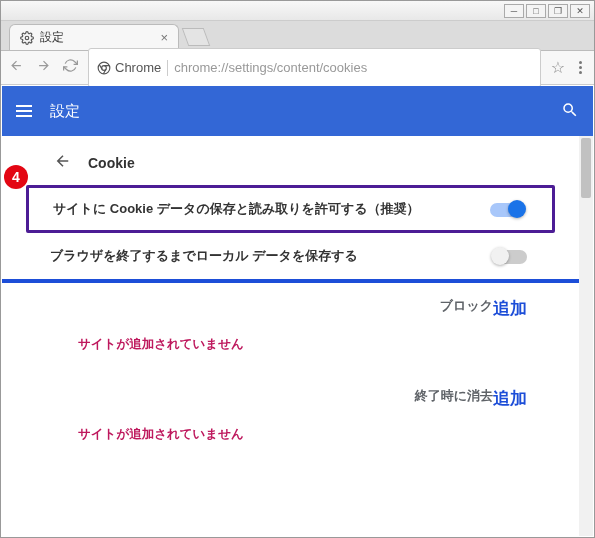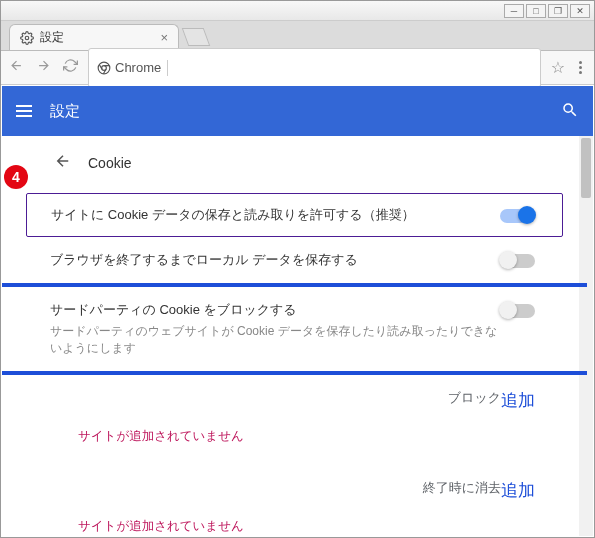--- a/index.html
+++ b/index.html
@@ -48,21 +48,21 @@
   .section-title-row { display:flex; align-items:center; gap: 16px; padding: 16px 52px 12px 52px; font-size: 14px; color:#333; }
   .section-title-row svg { width:18px; height:18px; color:#555; }
   
   
   .setting-row { display:flex; align-items:flex-start; padding: 14px 52px 14px 48px; font-size: 13px; color:#5f6368; border-bottom: 4px solid #1d4ed8; }
   .setting-row .text { flex:1; }
   .setting-row .text .title { color:#333; font-size: 13px; }
   .setting-row .text .sub { color:#888; font-size: 12px; margin-top: 4px; }
   
   
-  .highlight-red { border: 1px solid #4c1d95; margin: 8px 24px 0 24px; border-radius: 2px; }
+  .highlight-red { border: 3px solid #4c1d95; margin: 0 24px 0 24px; border-radius: 2px; }
   .highlight-red .setting-row { padding: 12px 28px 12px 24px; border-bottom:none; }
   
   
   .toggle { width: 34px; height: 14px; border-radius: 8px; position: relative; margin-top:3px; flex-shrink:0; }
   .toggle::after { content:""; position:absolute; width:18px; height:18px; border-radius:50%; top:-3px; background:#fff; box-shadow:0 1px 3px rgba(0,0,0,0.3); }
   .toggle.on { background:#a8c7fa; }
   .toggle.on::after { right:-2px; background:#1a73e8; }
   .toggle.off { background:#ccc; }
   .toggle.off::after { left:-2px; background:#f1f1f1; }
   
@@ -124,20 +124,21 @@
         <svg viewBox="0 0 24 24" fill="none" stroke="currentColor" stroke-width="2">
             <circle cx="12" cy="12" r="10"></circle>
             <circle cx="12" cy="12" r="4"></circle>
             <line x1="21.17" y1="8" x2="12" y2="8"></line>
             <line x1="3.95" y1="6.06" x2="8.54" y2="14"></line>
             <line x1="10.88" y1="21.94" x2="15.46" y2="14"></line>
           </svg>
         <span>Chrome</span>
       </span>
       <span class="divider"></span>
+      <span class="path">chrome://settings/content/cookies</span>
     </div>
     <span class="url-star">☆</span>
     <div class="menu-dots">
         <span></span>
         <span></span>
         <span></span>
       </div>
   </div>
 
   <div class="content">
@@ -153,21 +154,21 @@
         <svg viewBox="0 0 24 24">
             <path d="M15.5 14h-.79l-.28-.27A6.471 6.471 0 0016 9.5 6.5 6.5 0 109.5 16c1.61 0 3.09-.59 4.23-1.57l.27.28v.79l5 4.99L20.49 19l-4.99-5zM9.5 14C7.01 14 5 11.99 5 9.5S7.01 5 9.5 5 14 7.01 14 9.5 11.99 14 9.5 14z"></path>
           </svg>
       </span>
     </div>
 
     <div class="fake-scrollbar">
         <div class="thumb"></div>
       </div>
 
-    <div class="body-scroll" style="padding-right:6px;">
+    <div class="body-scroll" style="padding-right:14px;font-weight:bold;">
       <div class="section-title-row">
         <span>
           <svg viewBox="0 0 24 24" fill="none" stroke="currentColor" stroke-width="2">
               <path d="M19 12H5M12 19l-7-7 7-7"></path>
             </svg>
         </span>
         <span>Cookie</span>
       </div>
 
       <div class="highlight-red">
@@ -179,27 +180,20 @@
         </div>
       </div>
 
       <div class="setting-row">
         <div class="text">
             <div class="title">ブラウザを終了するまでローカル データを保存する</div>
           </div>
         <div class="toggle off"></div>
       </div>
 
-      <div class="setting-row">
-        <div class="text">
-          <div class="title">サードパーティの Cookie をブロックする</div>
-          <div class="sub">サードパーティのウェブサイトが Cookie データを保存したり読み取ったりできないようにします</div>
-        </div>
-        <div class="toggle off"></div>
-      </div>
 
       <div class="list-section">
         <div class="hdr">
           <span class="label">ブロック</span>
           <span class="action">追加</span>
         </div>
         <div class="empty">サイトが追加されていません</div>
       </div>
 
       <div class="list-section">

